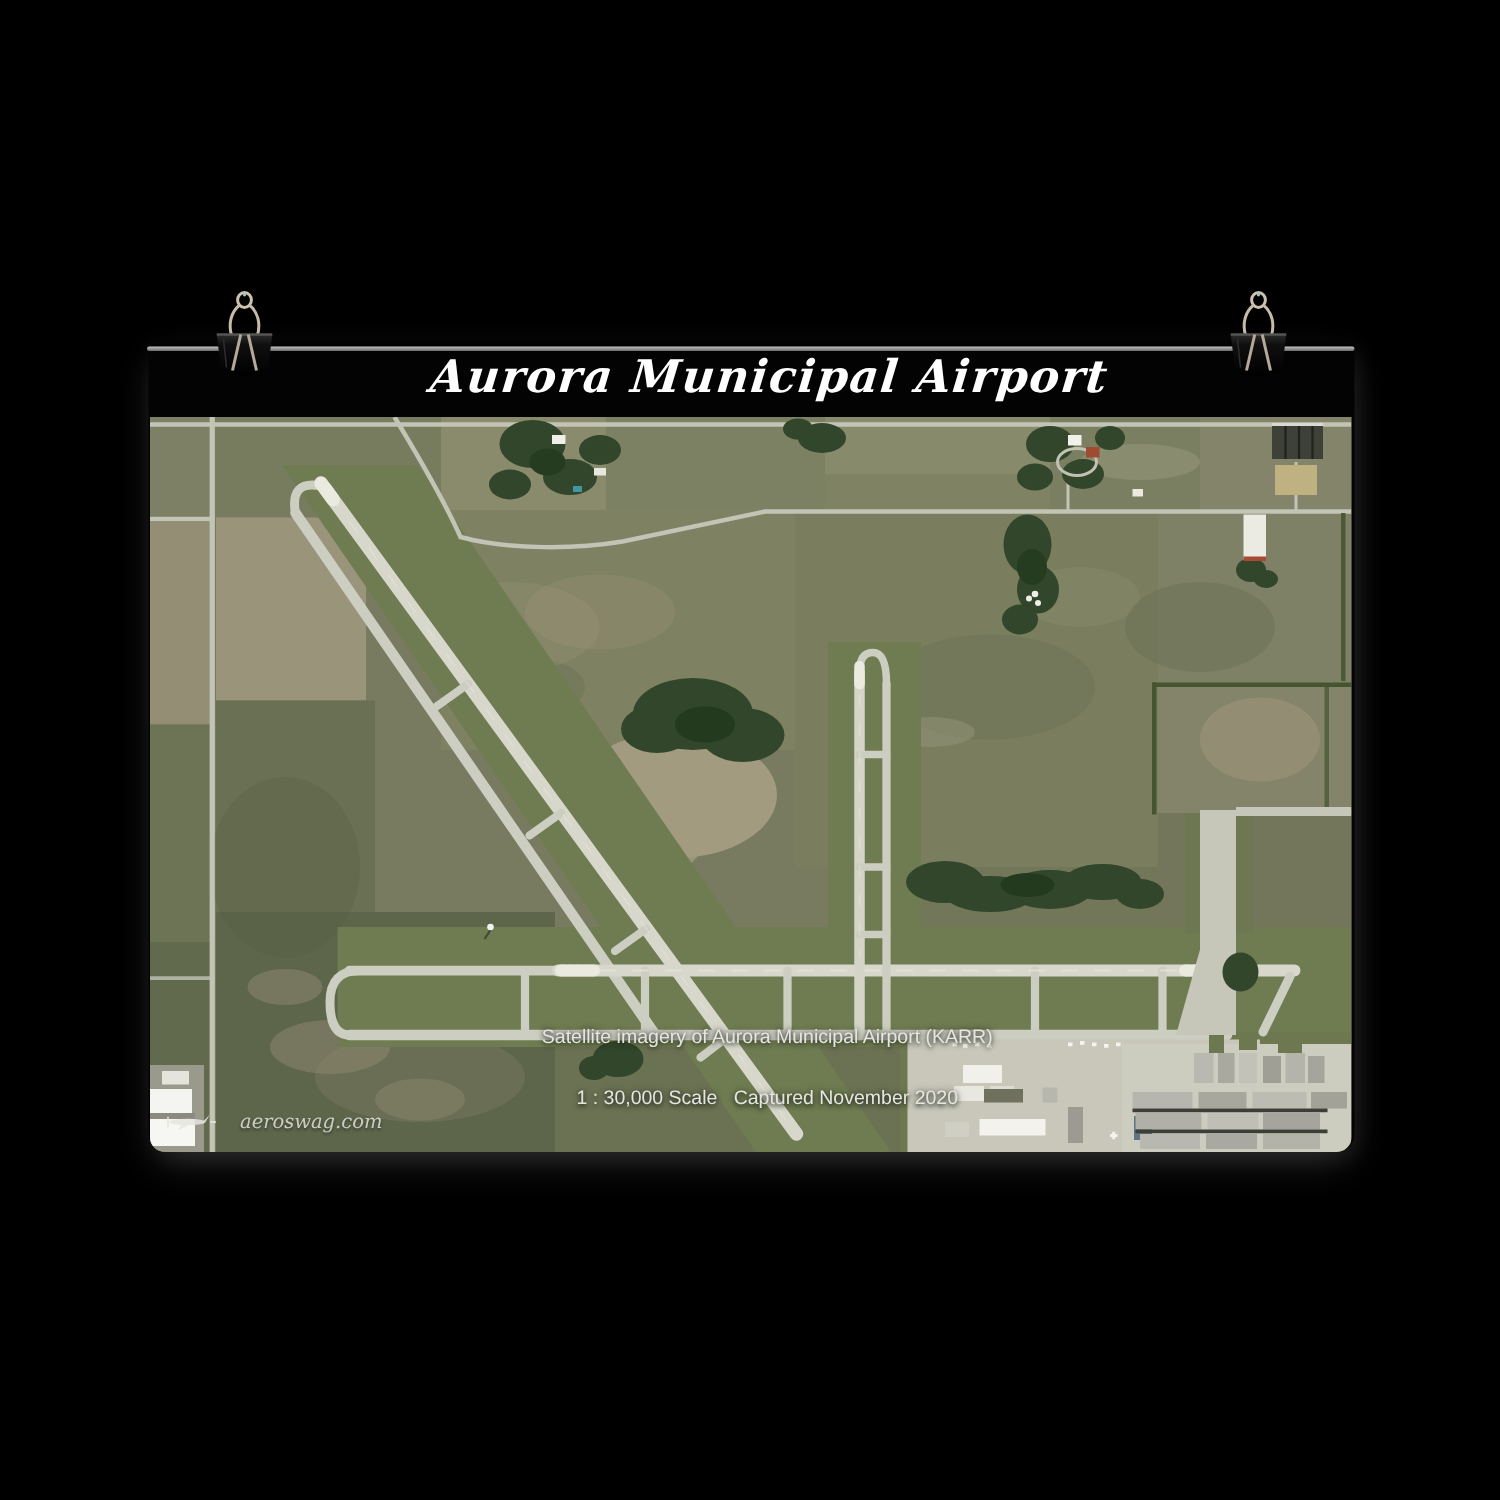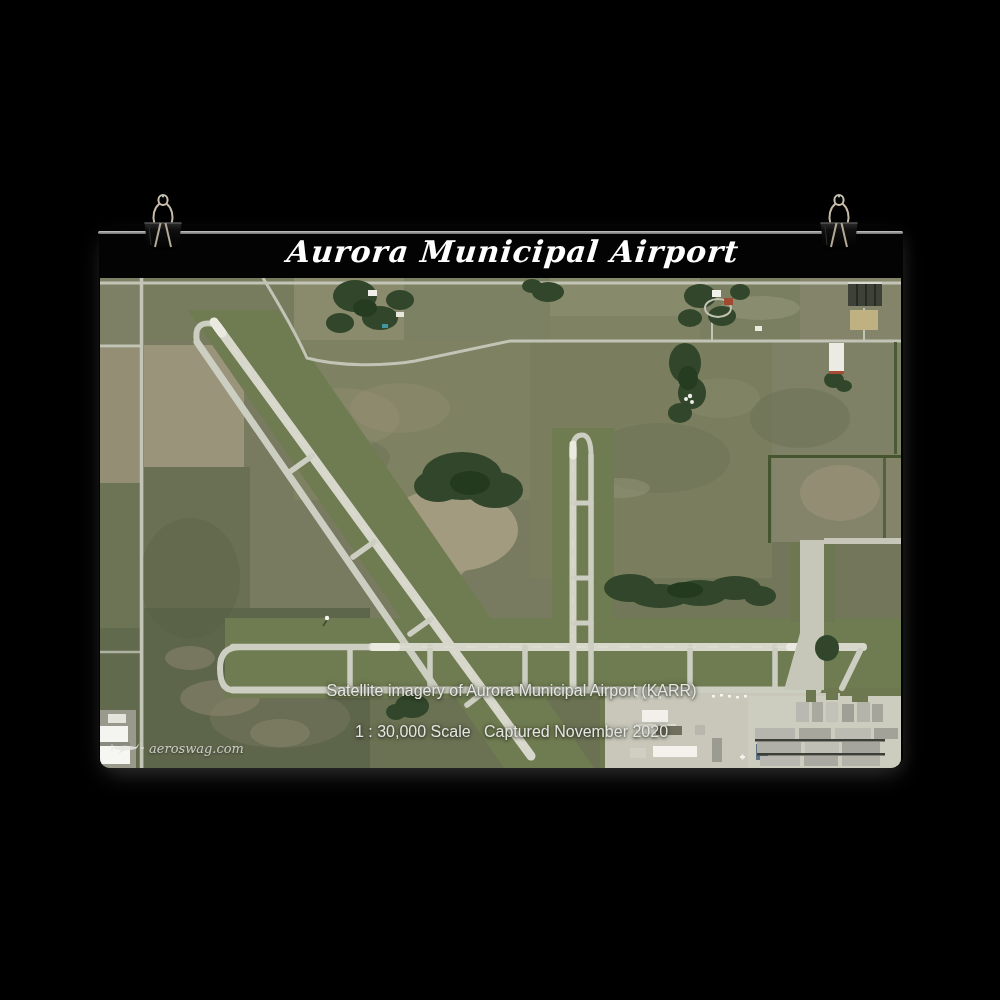--- a/index.html
+++ b/index.html
@@ -24,26 +24,26 @@
            color:#fff; font-family:"DejaVu Serif", serif; font-style:italic; font-weight:700;
            font-size:30px; letter-spacing:1px; white-space:nowrap; }
 
   
   .map { position:absolute; left:1px; top:52px; width:801px; height:490px;
          border-radius:0 0 10px 10px; overflow:hidden; background:#75785e; }
   .map svg { display:block; }
 
   .caption { position:absolute; bottom:3px; left:50%;
              transform:translateX(calc(-50% + 11px));
-             text-align:center; color:#e6e6e0; font-size:16px; line-height:13.5px;
+             text-align:center; color:#e6e6e0; font-size:13px; line-height:13.5px;
              white-space:pre; z-index:4;
              text-shadow:0 1px 3px rgba(35,40,30,.95), 0 0 5px rgba(35,40,30,.6); }
 
   .watermark { position:absolute; left:10px; bottom:12px; z-index:4;
-               display:flex; align-items:center; gap:5px;
+               display:flex; align-items:center; gap:16px;
                color:rgba(232,232,226,.82); font-family:"DejaVu Serif", serif;
                font-style:italic; font-size:13px;
                text-shadow:0 1px 2px rgba(40,45,35,.8); }
 </style>
 </head>
 <body>
 
 <div class="scene">
 
   <div class="wire"></div>

